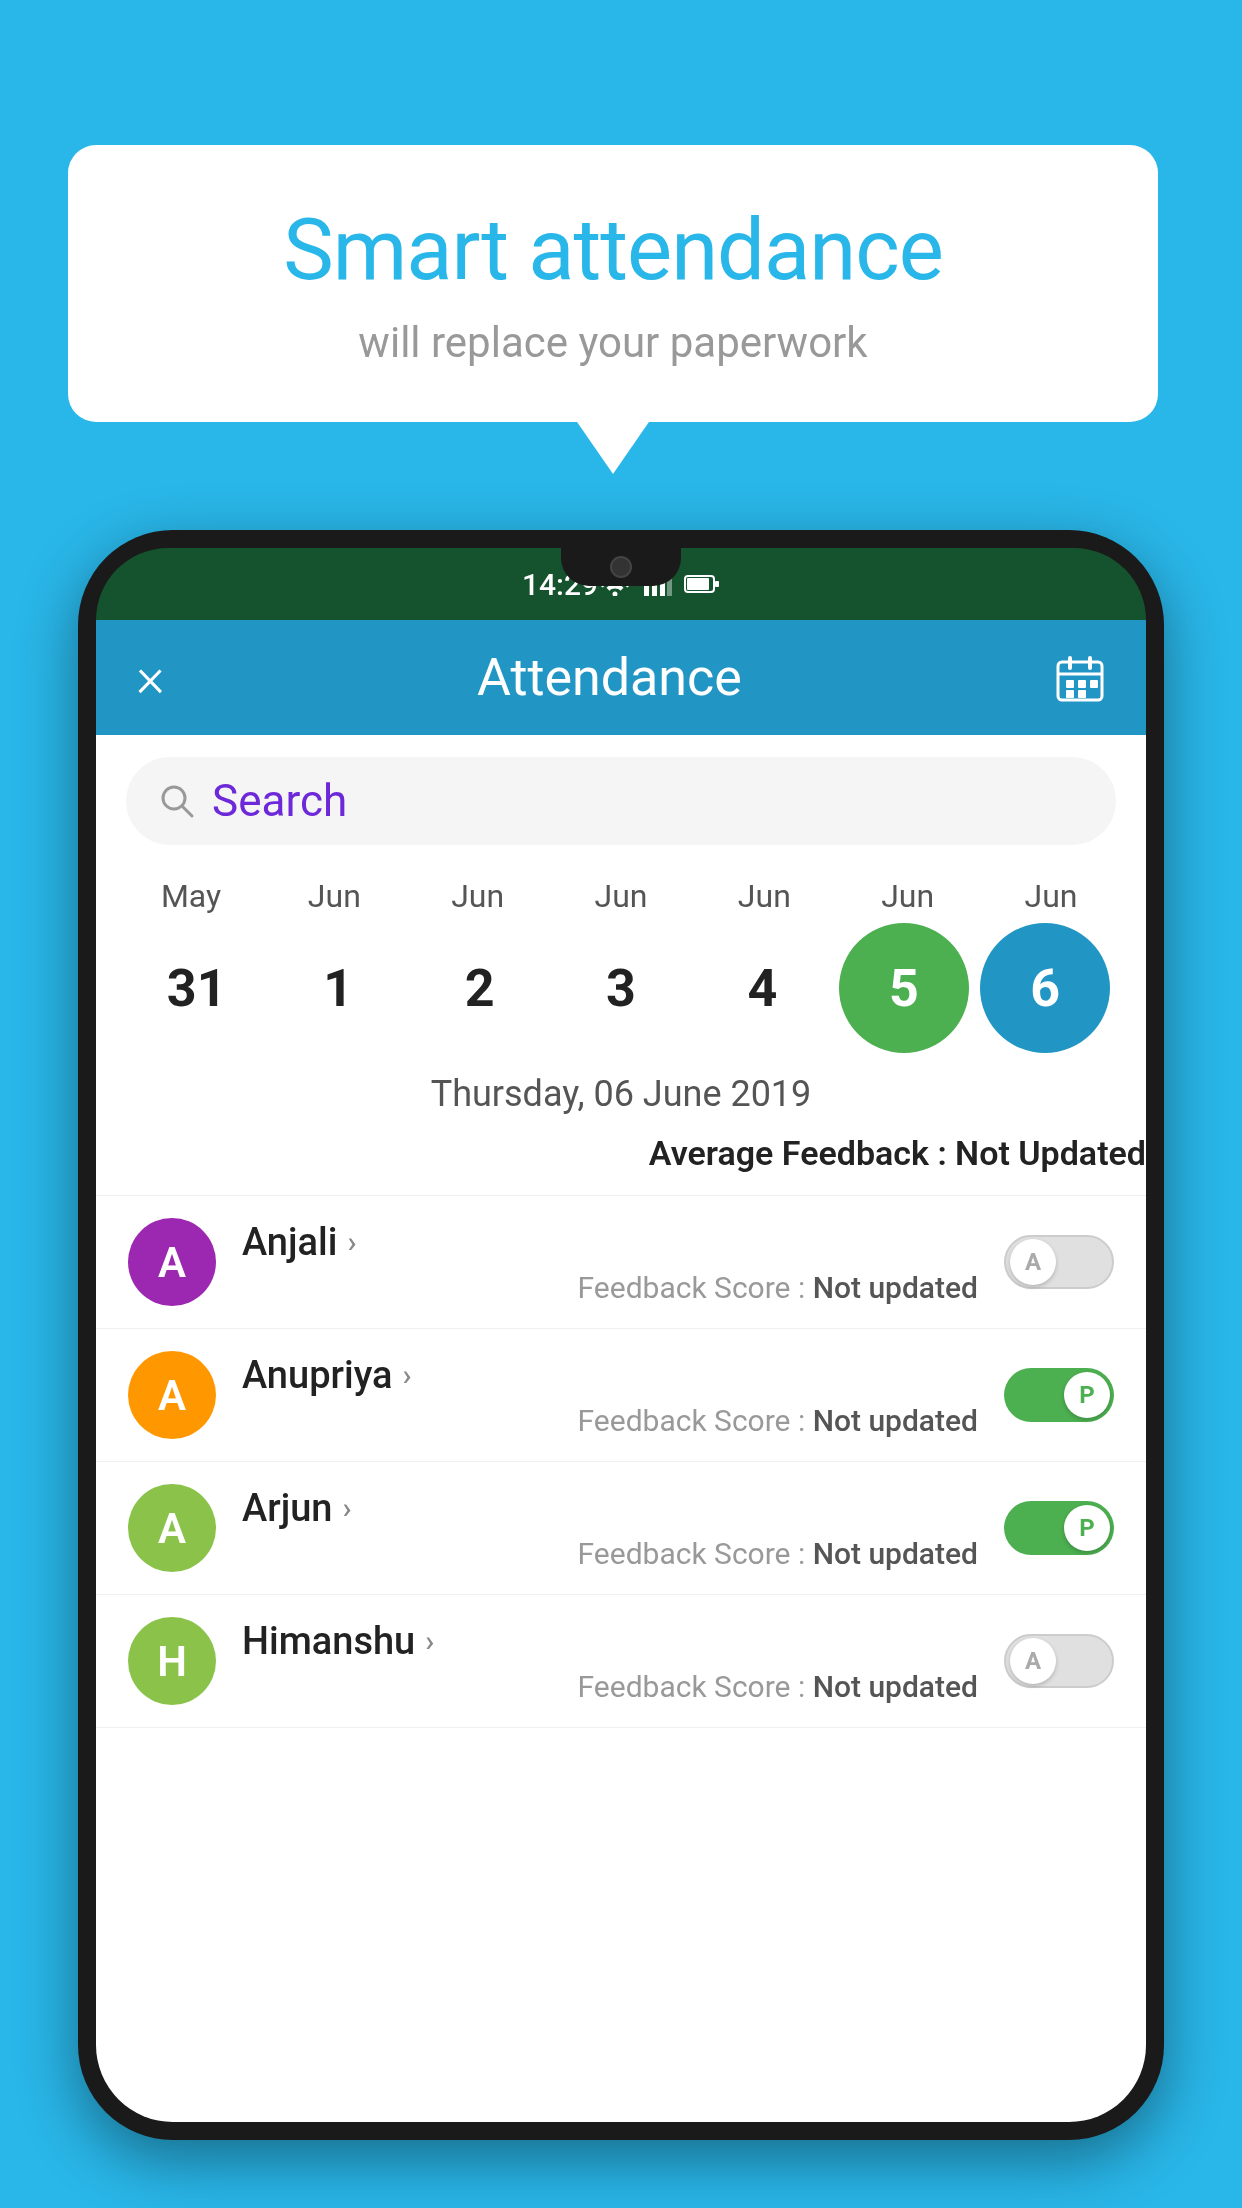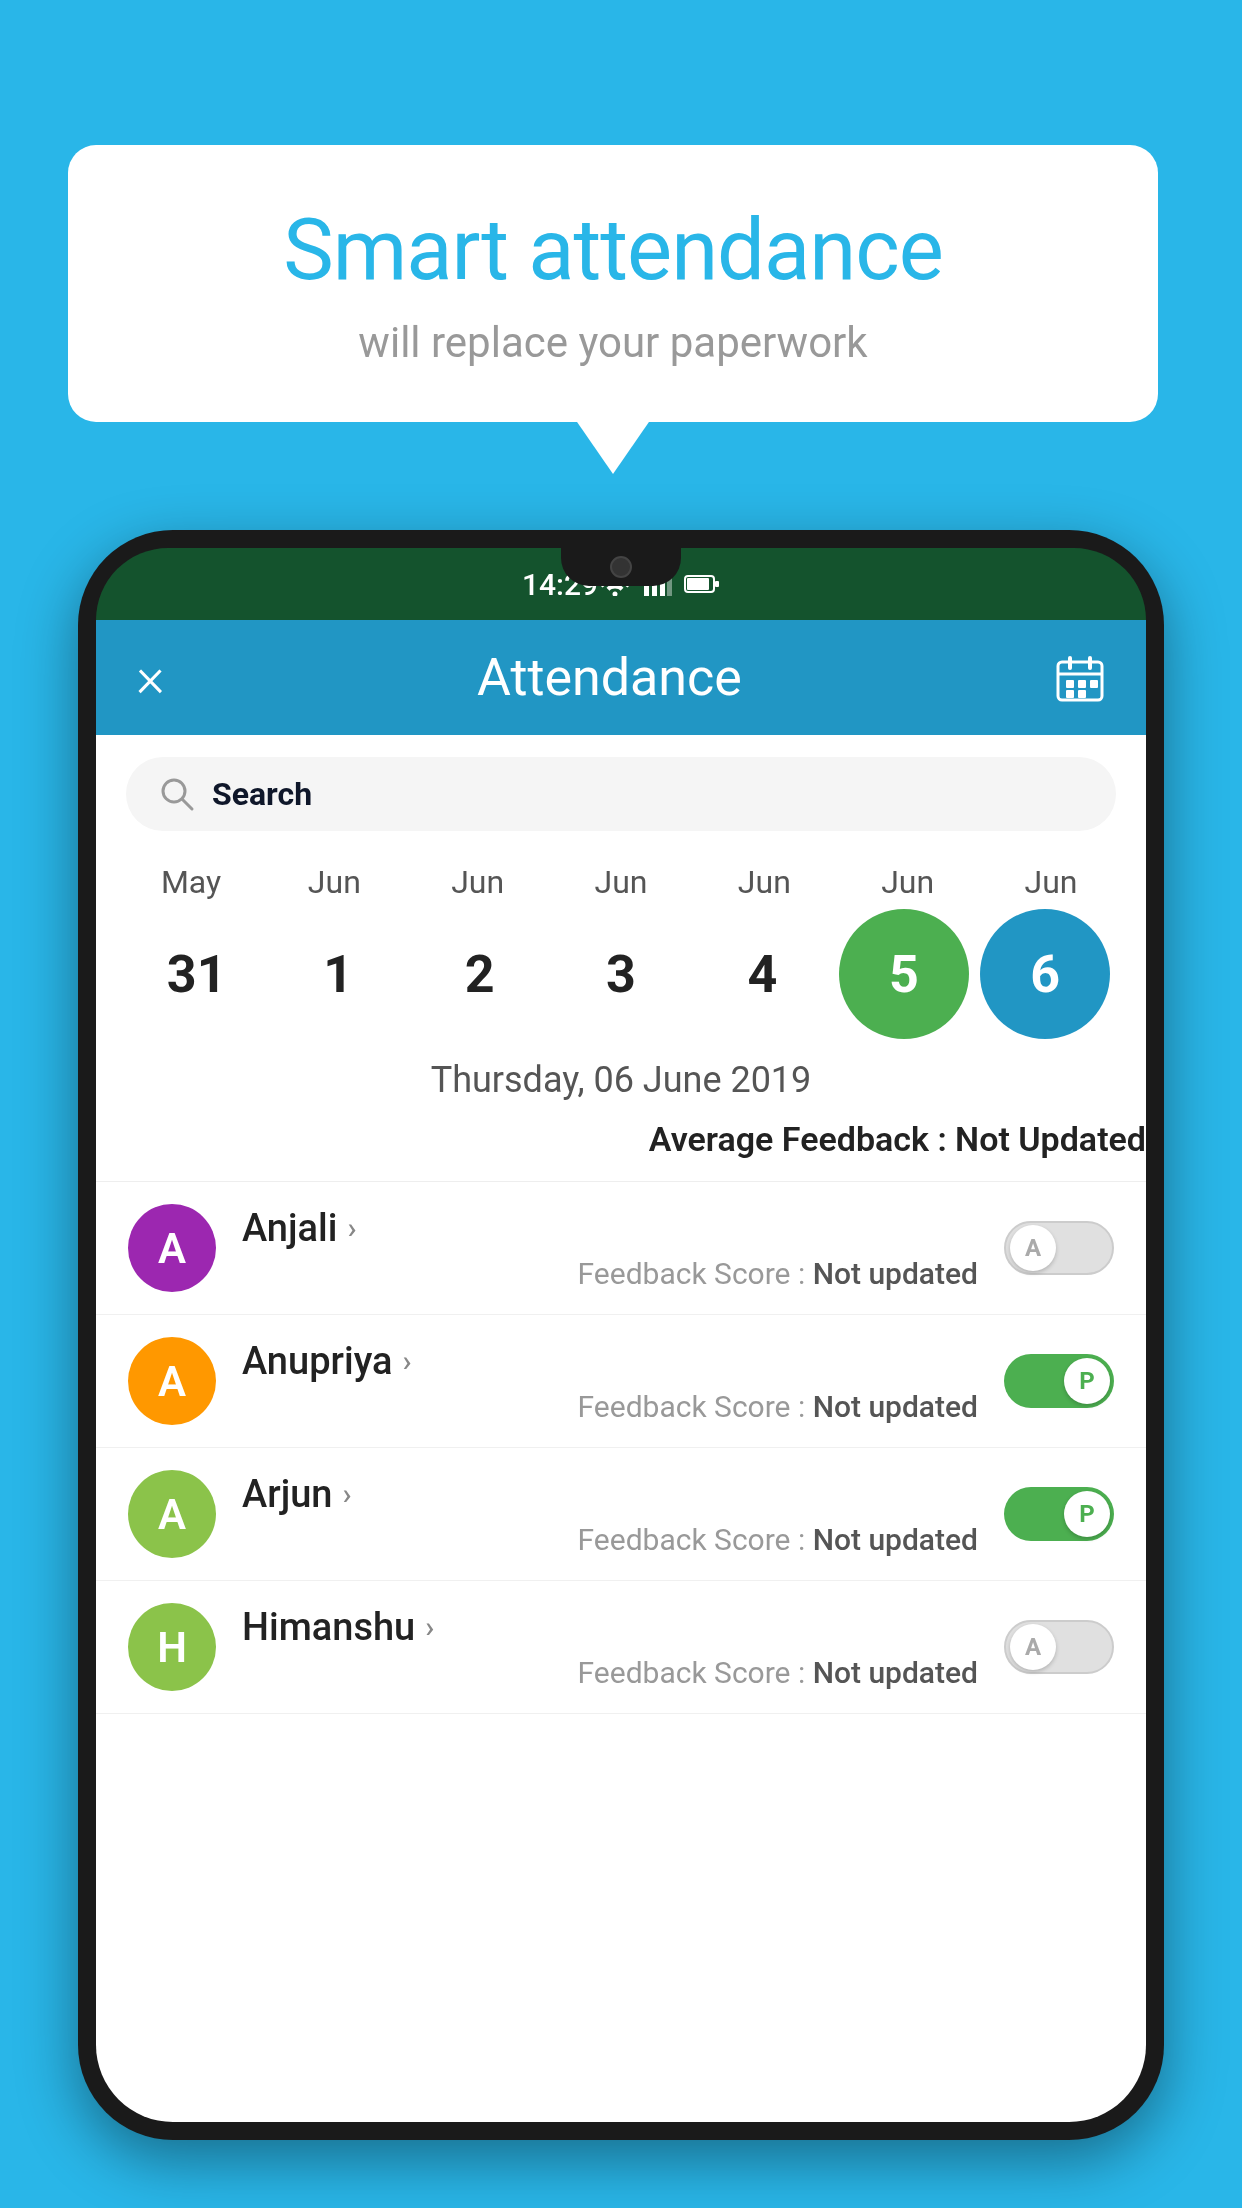--- a/index.html
+++ b/index.html
@@ -171,23 +171,22 @@
       margin: 22px 30px;
       background: #f5f5f5;
       border-radius: 50px;
       display: flex;
       align-items: center;
       padding: 18px 32px;
       gap: 16px;
     }
 
     .search-text {
-      color: #0f172a;
-      font-size: 32px;
-      font-weight: bold;
+      color: #6d28d9;
+      font-size: 44px;
     }
 
     
     .calendar-strip {
       padding: 10px 20px 0;
     }
 
     .cal-months {
       display: flex;
       justify-content: space-between;

